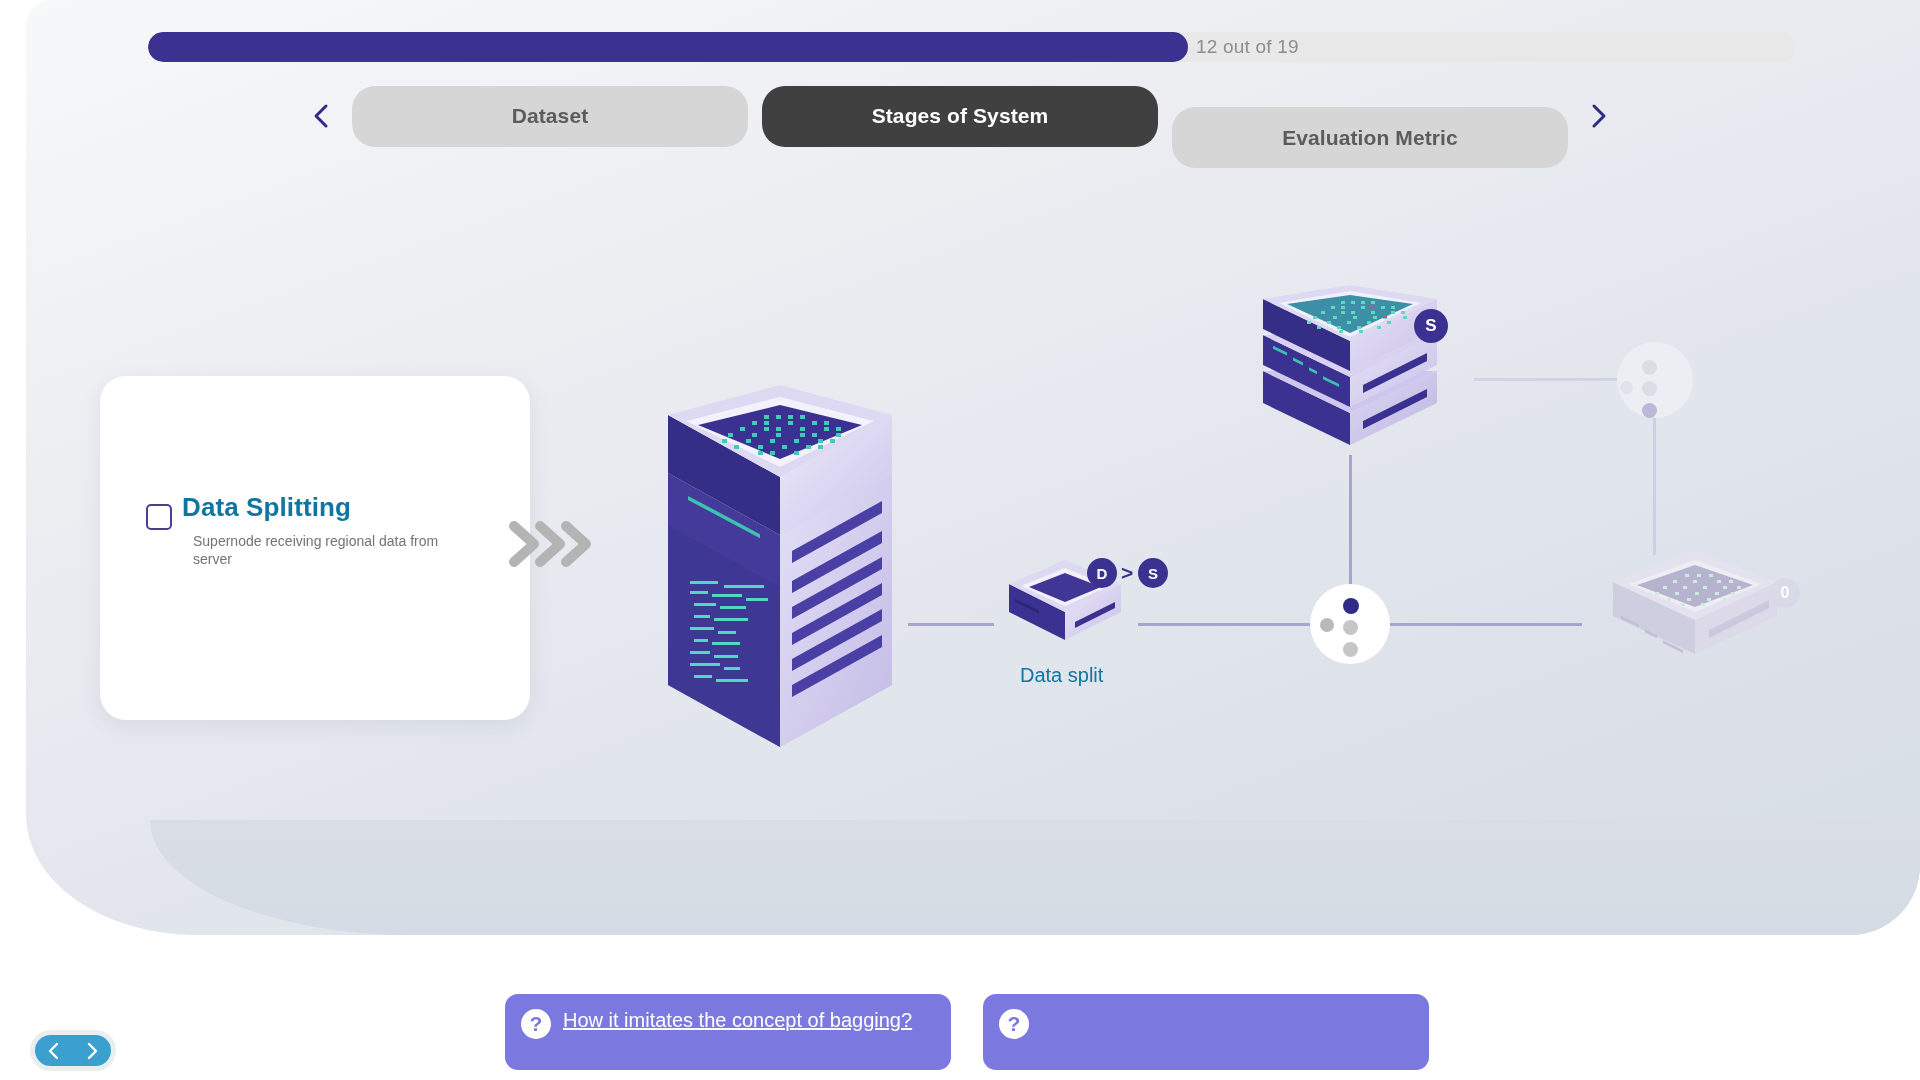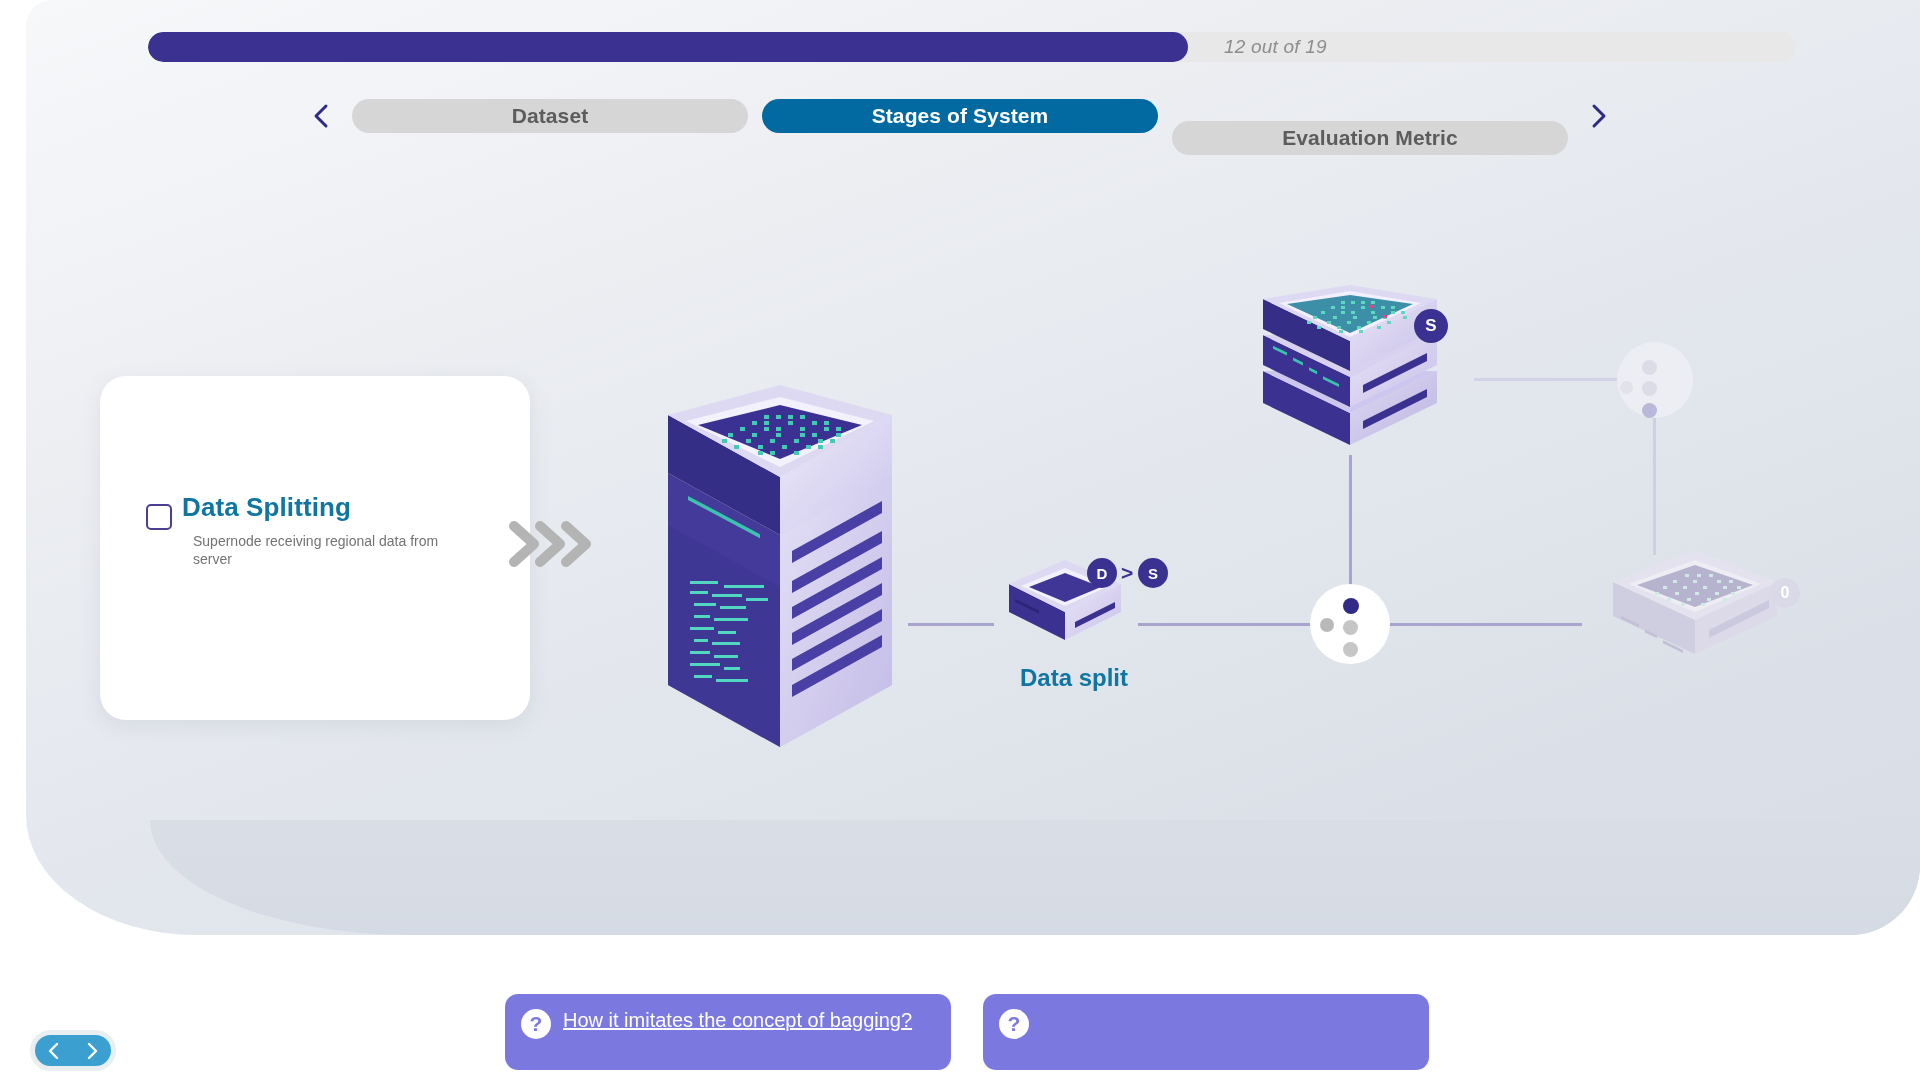--- a/index.html
+++ b/index.html
@@ -28,41 +28,41 @@
   
   #progress-wrap{
     position:absolute;left:148px;top:32px;width:1648px;height:30px;
     background:#e8e8e8;border-radius:15px;overflow:hidden;
   }
   #progress-fill{
     position:absolute;left:0;top:0;height:30px;width:1040px;
     background:#3b3191;border-radius:15px;
   }
   #progress-label{
-    position:absolute;left:1224px;top:32px;height:30px;line-height:30px;
-    font-size:19px;color:#8d8d8d;letter-spacing:.2px;font-style:italic;
+    position:absolute;left:1196px;top:32px;height:30px;line-height:30px;
+    font-size:19px;color:#8d8d8d;letter-spacing:.2px;
   }
 
   
   #tabs-row{
     position:absolute;left:0;top:90px;width:1920px;height:52px;
     display:flex;align-items:center;justify-content:center;gap:14px;
   }
   .tab-arrow{
     width:34px;height:34px;display:flex;align-items:center;justify-content:center;
     color:#2e2b86;cursor:pointer;
   }
   .tab-arrow svg{display:block;}
   .tab{
-    height:34px;min-width:170px;padding:0 38px;border-radius:23px;
+    height:61px;min-width:170px;padding:0 38px;border-radius:23px;
     display:flex;align-items:center;justify-content:center;
     font-size:21px;font-weight:bold;letter-spacing:.1px;
     background:#d6d6d6;color:#5c5c5c;cursor:pointer;white-space:nowrap;
   }
-  .tab.active{background:#0369a1;color:#ffffff;}
+  .tab.active{background:#404040;color:#ffffff;}
   .tab.w-dataset{width:320px;}
   .tab.w-stages{width:320px;}
   .tab.w-eval{width:320px;margin-top:43px;}
 
   
   #info-card{
     position:absolute;left:100px;top:376px;width:430px;height:344px;
     background:#ffffff;border-radius:26px;
     box-shadow:0 6px 22px rgba(80,90,120,.10);
   }
@@ -133,21 +133,21 @@
   }
   #badge-s-node{left:1414px;top:309px;width:34px;height:34px;font-size:17px;}
   #badge-zero{
     left:1770px;top:578px;width:30px;height:30px;font-size:16px;
     background:#d9d9e8;color:#ffffff;
   }
 
   
   #data-split-label{
     position:absolute;left:1020px;top:664px;
-    font-size:24px;font-weight:bold;color:#1075a0;white-space:nowrap;
+    font-size:20px;font-weight:normal;color:#1075a0;white-space:nowrap;
   }
 
   
   #questions{position:absolute;left:505px;top:994px;display:flex;gap:32px;}
   .qchip{
     display:flex;align-items:flex-start;gap:12px;
     background:#7b79e0;border-radius:13px;
     padding:14px 20px 14px 16px;min-height:48px;
     cursor:pointer;
   }

